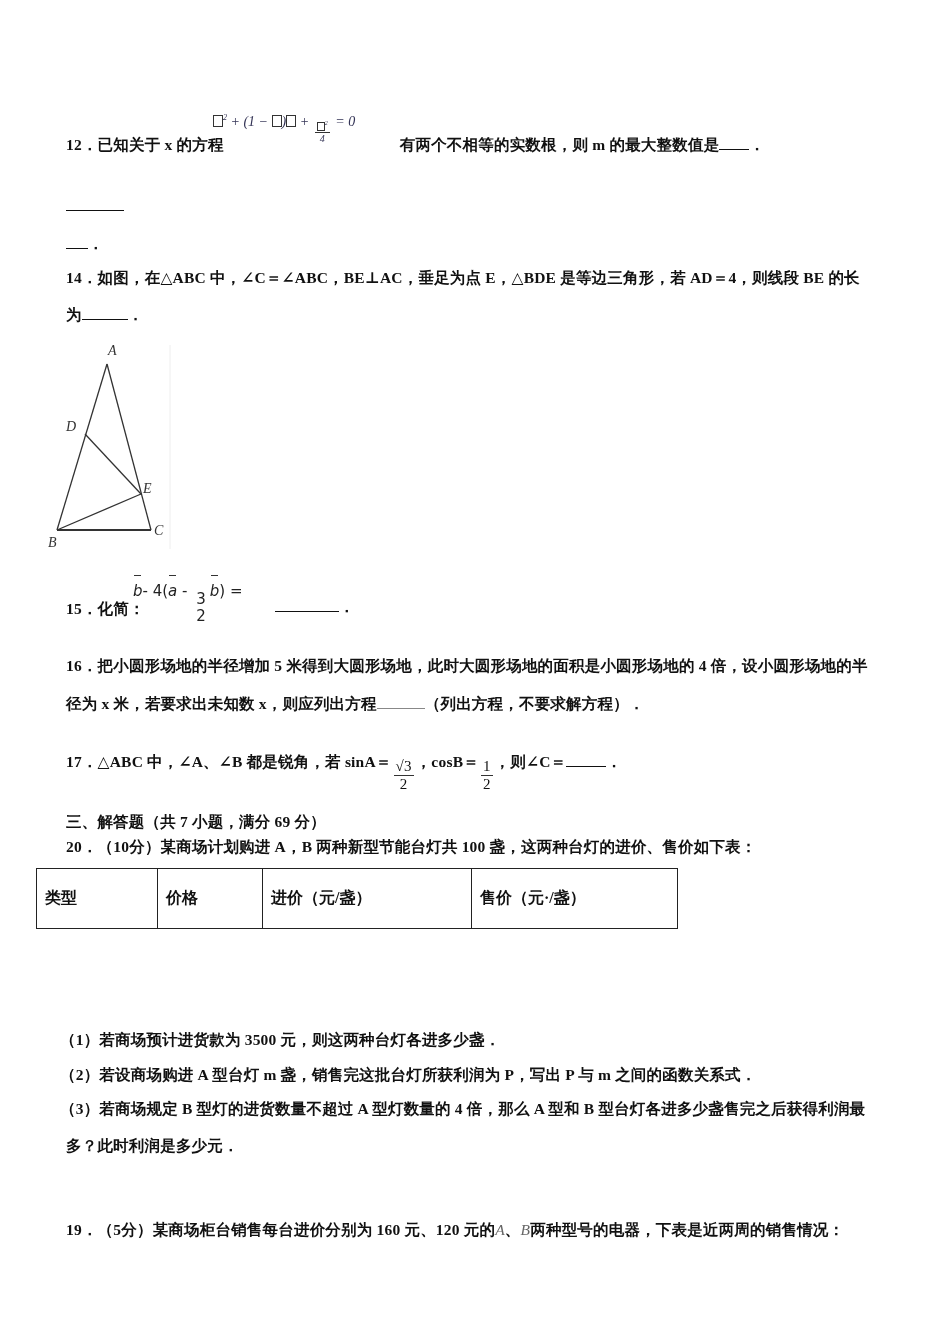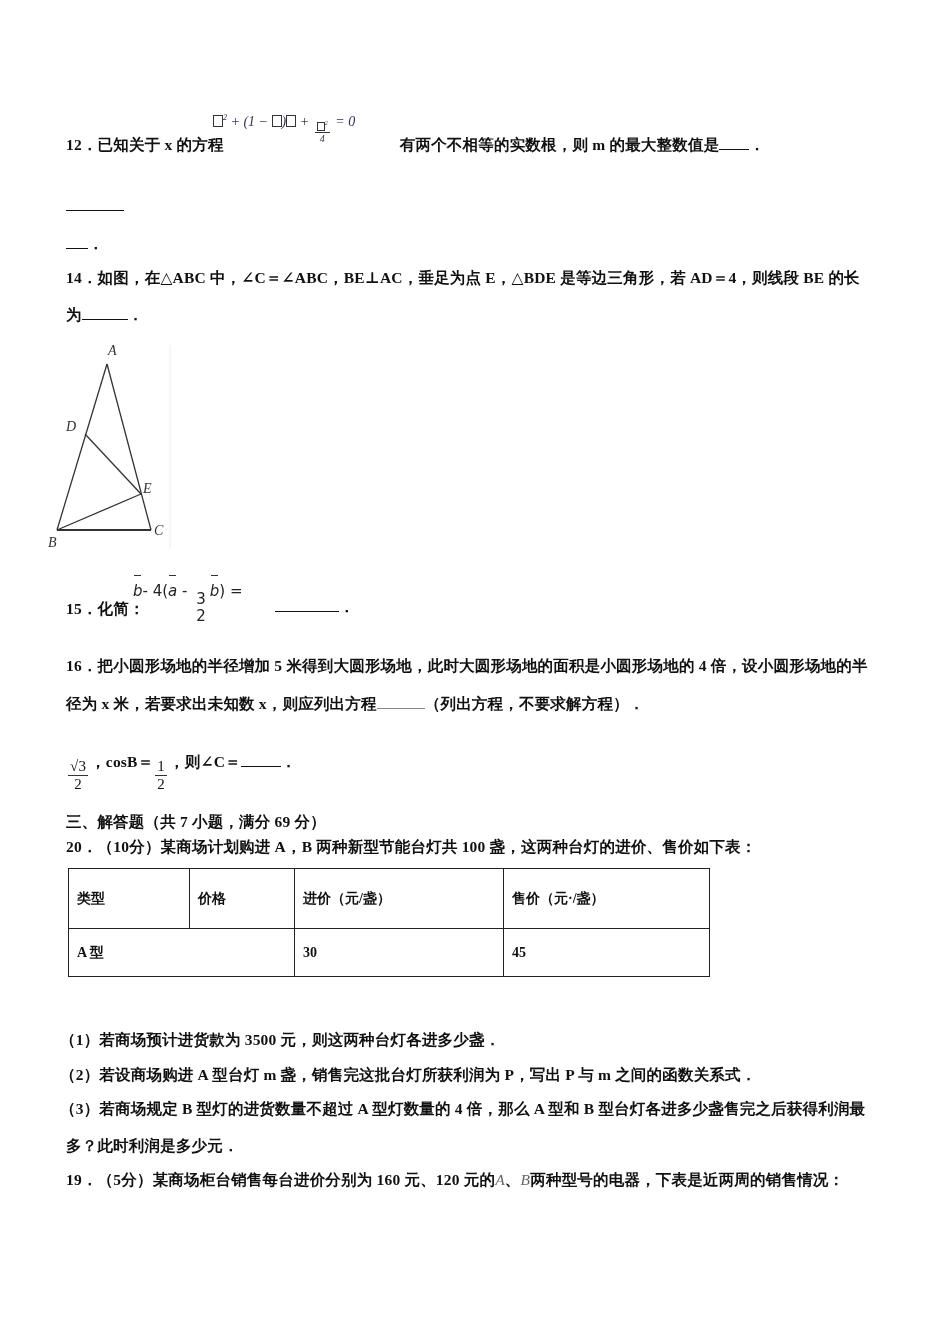--- a/index.html
+++ b/index.html
@@ -9,21 +9,21 @@
   .blank { display: inline-block; border-bottom: 1px solid #111; height: 14px; vertical-align: baseline; }
   .mathserif { font-family: "Liberation Serif", serif; font-weight: normal; }
   .eq12 { position: absolute; left: 213px; top: 113px; font-family: "Liberation Serif", serif; font-style: italic; font-size: 14px; color: #335; font-weight: normal; }
   .box { display: inline-block; width: 8px; height: 10px; border: 1px solid #333; vertical-align: -1px; }
   .frac { display: inline-flex; flex-direction: column; align-items: center; vertical-align: middle; margin: 0 2px; }
   .frac .num { border-bottom: 1px solid #333; padding: 0 2px; line-height: 1.1; }
   .frac .den { line-height: 1.1; }
   .figure { position: absolute; left: 46px; top: 343px; width: 126px; height: 208px; }
   .vec { position: relative; display: inline-block; }
   .vec::before { content: ""; position: absolute; top: -7px; left: 1px; width: 7px; height: 1px; background: #333; }
-  table.t { position: absolute; left: 36px; top: 868px; border-collapse: collapse; width: 642px; font-size: 14px; font-weight: bold; margin-left: 32px; }
+  table.t { position: absolute; left: 36px; top: 868px; border-collapse: collapse; width: 642px; font-size: 16px; font-weight: bold; }
   table.t td { border: 1.5px solid #222; padding: 0 8px; vertical-align: middle; }
   .small { font-family: "Liberation Serif", serif; font-style: italic; font-weight: normal; color: #666; }
 </style>
 </head>
 <body>
 
 <div class="eq12">
   <span class="box"></span><sup style="font-size:8px">2</sup>
   + (1 − <span class="box"></span>)<span class="box"></span> +
   <span class="frac" style="font-size:10px;vertical-align:-4px">
@@ -86,21 +86,21 @@
 </div>
 
 <div class="line" style="top:656px">
   <span>16．把小圆形场地的半径增加 5 米得到大圆形场地，此时大圆形场地的面积是小圆形场地的 4 倍，设小圆形场地的半</span>
 </div>
 <div class="line" style="top:694px">
   <span>径为 x 米，若要求出未知数 x，则应列出方程</span><span class="blank" style="width:48px;border-color:#888"></span><span>（列出方程，不要求解方程）．</span>
 </div>
 
 <div class="line" style="top:752px">
-  <span class="frac mathserif" style="font-size:15px;vertical-align:-4px">
+  <span>17．△ABC 中，∠A、∠B 都是锐角，若 sinA＝</span><span class="frac mathserif" style="font-size:15px;vertical-align:-4px">
       <span class="num">√3</span>
       <span class="den">2</span>
     </span><span>，cosB＝</span><span class="frac mathserif" style="font-size:15px;vertical-align:-4px">
       <span class="num">1</span>
       <span class="den">2</span>
     </span><span>，则∠C＝</span><span class="blank" style="width:40px"></span><span>．</span>
 </div>
 
 <div class="line" style="top:812px">
   <span>三、解答题（共 7 小题，满分 69 分）</span>
@@ -111,36 +111,31 @@
 </div>
 
 <table class="t">
   <tbody>
       <tr style="height:60px">
     <td style="width:104px">类型</td>
     <td style="width:88px">价格</td>
     <td style="width:192px">进价（元/盏）</td>
     <td>售价（元·/盏）</td>
   </tr>
-  <tr style="height:48px">
-    <td colspan="2">A 型</td>
-    <td>30</td>
-    <td>45</td>
-  </tr>
 </tbody>
   </table>
 
 <div class="line" style="top:1030px;left:40px">
   <span>（1）若商场预计进货款为 3500 元，则这两种台灯各进多少盏．</span>
 </div>
 <div class="line" style="top:1065px;left:40px">
   <span>（2）若设商场购进 A 型台灯 m 盏，销售完这批台灯所获利润为 P，写出 P 与 m 之间的函数关系式．</span>
 </div>
 <div class="line" style="top:1099px;left:40px">
   <span>（3）若商场规定 B 型灯的进货数量不超过 A 型灯数量的 4 倍，那么 A 型和 B 型台灯各进多少盏售完之后获得利润最</span>
 </div>
 <div class="line" style="top:1136px">
   <span>多？此时利润是多少元．</span>
 </div>
 
-<div class="line" style="top:1170px">
+<div class="line" style="top:1220px">
   <span>19．（5分）某商场柜台销售每台进价分别为 160 元、120 元的</span><span class="small">A</span><span>、</span><span class="small">B</span><span>两种型号的电器，下表是近两周的销售情况：</span>
 </div>
 
 </body></html>

